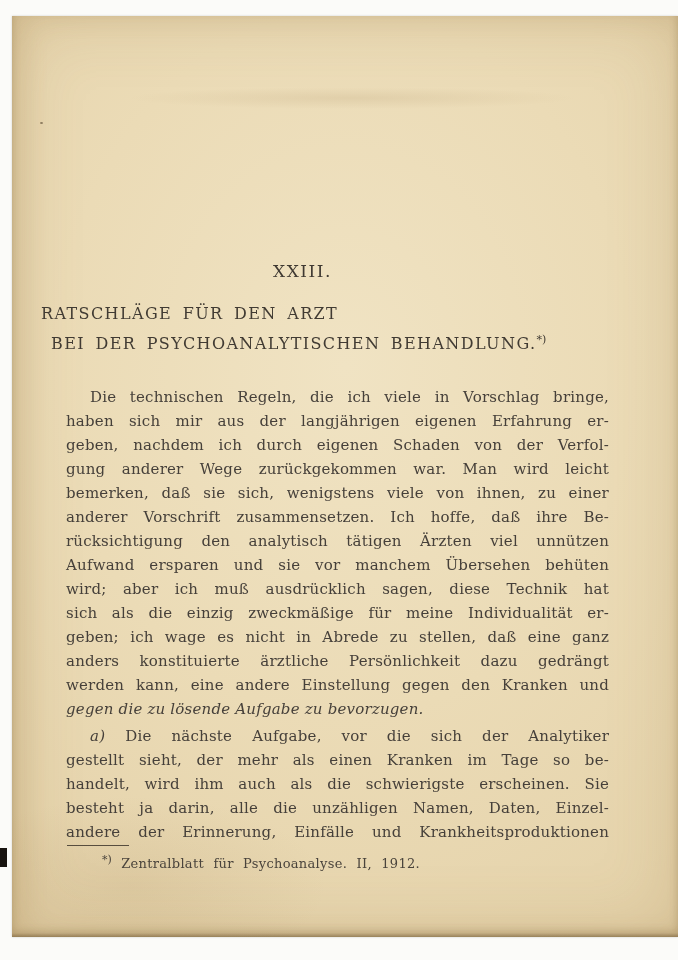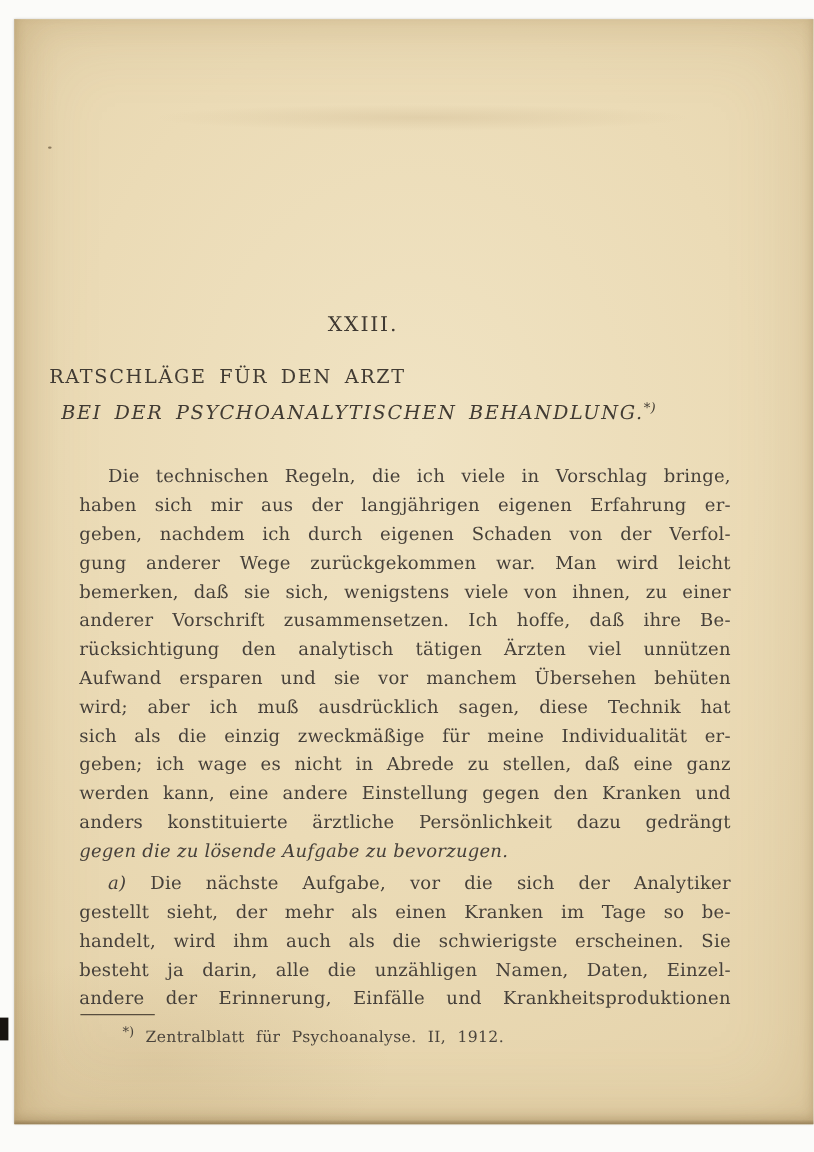--- a/index.html
+++ b/index.html
@@ -62,21 +62,21 @@
     color: #3f3932;
   }
   .heading { margin-top: 20px; color: #413b33; }
   .heading .h-line {
     line-height: 24px;
     font-size: 16px;
     letter-spacing: 1.4px;
     word-spacing: 4px;
   }
   .heading .h1 { transform: translateX(-25px); }
-  .heading .h2 { transform: translateX(-15px); margin-top: 2px; font-style: italic; }
+  .heading .h2 { transform: translateX(-15px); margin-top: 2px; }
   sup { font-size: 11px; letter-spacing: 0; }
 
   .para { margin: 0; }
   .para-1 { margin-top: 29px; }
   .para-2 { margin-top: 3px; }
   .line {
     line-height: 24px;
     text-align: justify;
     text-align-last: justify;
   }
@@ -120,22 +120,22 @@
         <div class="line">haben sich mir aus der langjährigen eigenen Erfahrung er-</div>
         <div class="line">geben, nachdem ich durch eigenen Schaden von der Verfol-</div>
         <div class="line">gung anderer Wege zurückgekommen war. Man wird leicht</div>
         <div class="line">bemerken, daß sie sich, wenigstens viele von ihnen, zu einer</div>
         <div class="line">anderer Vorschrift zusammensetzen. Ich hoffe, daß ihre Be-</div>
         <div class="line">rücksichtigung den analytisch tätigen Ärzten viel unnützen</div>
         <div class="line">Aufwand ersparen und sie vor manchem Übersehen behüten</div>
         <div class="line">wird; aber ich muß ausdrücklich sagen, diese Technik hat</div>
         <div class="line">sich als die einzig zweckmäßige für meine Individualität er-</div>
         <div class="line">geben; ich wage es nicht in Abrede zu stellen, daß eine ganz</div>
+        <div class="line">anders konstituierte ärztliche Persönlichkeit dazu gedrängt</div>
         <div class="line">werden kann, eine andere Einstellung gegen den Kranken und</div>
-        <div class="line">anders konstituierte ärztliche Persönlichkeit dazu gedrängt</div>
         <div class="line endline">gegen die zu lösende Aufgabe zu bevorzugen.</div>
       </div>
 
       <div class="para para-2">
         <div class="line indent"><span class="marker">a)</span> <span>Die nächste Aufgabe, vor die sich der Analytiker</span></div>
         <div class="line">gestellt sieht, der mehr als einen Kranken im Tage so be-</div>
         <div class="line">handelt, wird ihm auch als die schwierigste erscheinen. Sie</div>
         <div class="line">besteht ja darin, alle die unzähligen Namen, Daten, Einzel-</div>
         <div class="line">andere der Erinnerung, Einfälle und Krankheitsproduktionen</div>
       </div>

